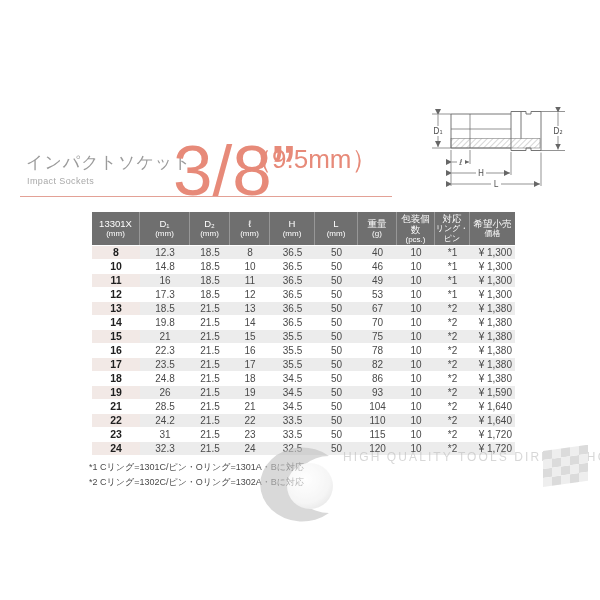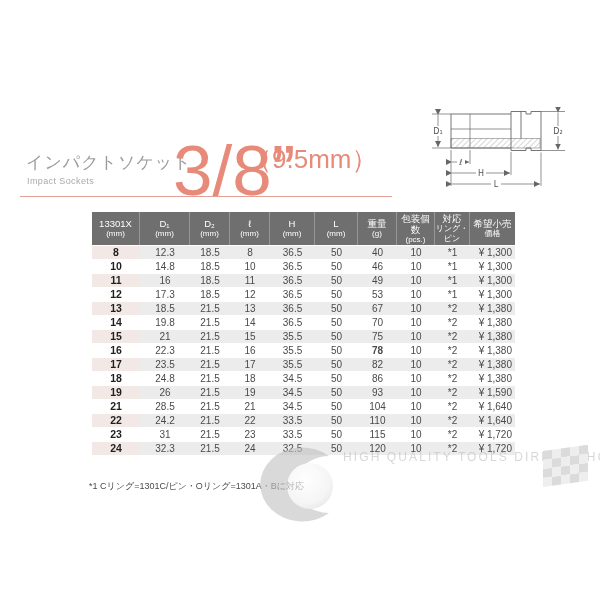--- a/index.html
+++ b/index.html
@@ -32,21 +32,21 @@
   .tbody { margin-top:1px; }
   .tr { display:flex; height:14px; border-bottom:1px solid #fff; }
   .td { font-size:10px; color:#4a4a4a; line-height:13px; text-align:center; overflow:hidden; }
   .td.c0 { font-weight:bold; color:#1f1f1f; font-size:10.5px; }
   .td.c9 { text-align:right; padding-right:3px; }
   .tr.stripe .td { background:var(--stripe,#ececec); }
   .tr.stripe .td.c0 { background:var(--stripe-first,#f2e9e6); }
   .tr.plain .td { background:#fff; }
 
   
-  .footnotes { position:absolute; left:89px; top:479px; font-size:9px; color:#4a4a4a;
+  .footnotes { position:absolute; left:89px; top:460px; font-size:9px; color:#4a4a4a;
                line-height:15px; z-index:2; }
 
   
   .watermark { position:absolute; left:0; top:0; width:600px; height:600px;
                z-index:5; pointer-events:none; opacity:.62; }
   .wm-globe { position:absolute; left:249px; top:443px; }
   .wm-text { position:absolute; left:343px; top:450px; white-space:nowrap; }
   .wm-tagline { font-size:12px; letter-spacing:2.1px; color:#bfbfbf; }
   .wm-brand { font-size:26px; font-weight:bold; font-style:italic; letter-spacing:1px;
               color:#cfcfcf; margin-top:1px; text-shadow:1px 1px 0 #efefef; }
@@ -240,21 +240,21 @@
           <div class="td c8" style="width: 35px;">*2</div>
           <div class="td c9" style="width: 45px;">¥ 1,380</div>
         </div>
         <div class="tr plain">
           <div class="td c0" style="width: 48px;">16</div>
           <div class="td c1" style="width: 50px;">22.3</div>
           <div class="td c2" style="width: 40px;">21.5</div>
           <div class="td c3" style="width: 40px;">16</div>
           <div class="td c4" style="width: 45px;">35.5</div>
           <div class="td c5" style="width: 43px;">50</div>
-          <div class="td c6" style="width: 39px; font-weight: bold;">78</div>
+          <div class="td c6" style="width: 39px;">78</div>
           <div class="td c7" style="width: 38px;">10</div>
           <div class="td c8" style="width: 35px;">*2</div>
           <div class="td c9" style="width: 45px;">¥ 1,380</div>
         </div>
         <div class="tr stripe">
           <div class="td c0" style="width: 48px;">17</div>
           <div class="td c1" style="width: 50px;">23.5</div>
           <div class="td c2" style="width: 40px;">21.5</div>
           <div class="td c3" style="width: 40px;">17</div>
           <div class="td c4" style="width: 45px;">35.5</div>
@@ -334,20 +334,21 @@
           <div class="td c6" style="width: 39px;">120</div>
           <div class="td c7" style="width: 38px;">10</div>
           <div class="td c8" style="width: 35px;">*2</div>
           <div class="td c9" style="width: 45px;">¥ 1,720</div>
         </div>
       </div>
   </div>
 
   <div class="footnotes">
     <div>*1 Cリング=1301C/ピン・Oリング=1301A・Bに対応</div>
+    <div>*2 Cリング=1302C/ピン・Oリング=1302A・Bに対応</div>
   </div>
 
   <div class="watermark">
     <div class="wm-globe">
       <svg width="86" height="82" viewBox="0 0 86 82">
         <defs>
           <radialGradient id="sph" cx="40%" cy="35%" r="70%">
             <stop offset="0%" stop-color="#ffffff"></stop>
             <stop offset="75%" stop-color="#f0f0f0"></stop>
             <stop offset="100%" stop-color="#dddddd"></stop>

